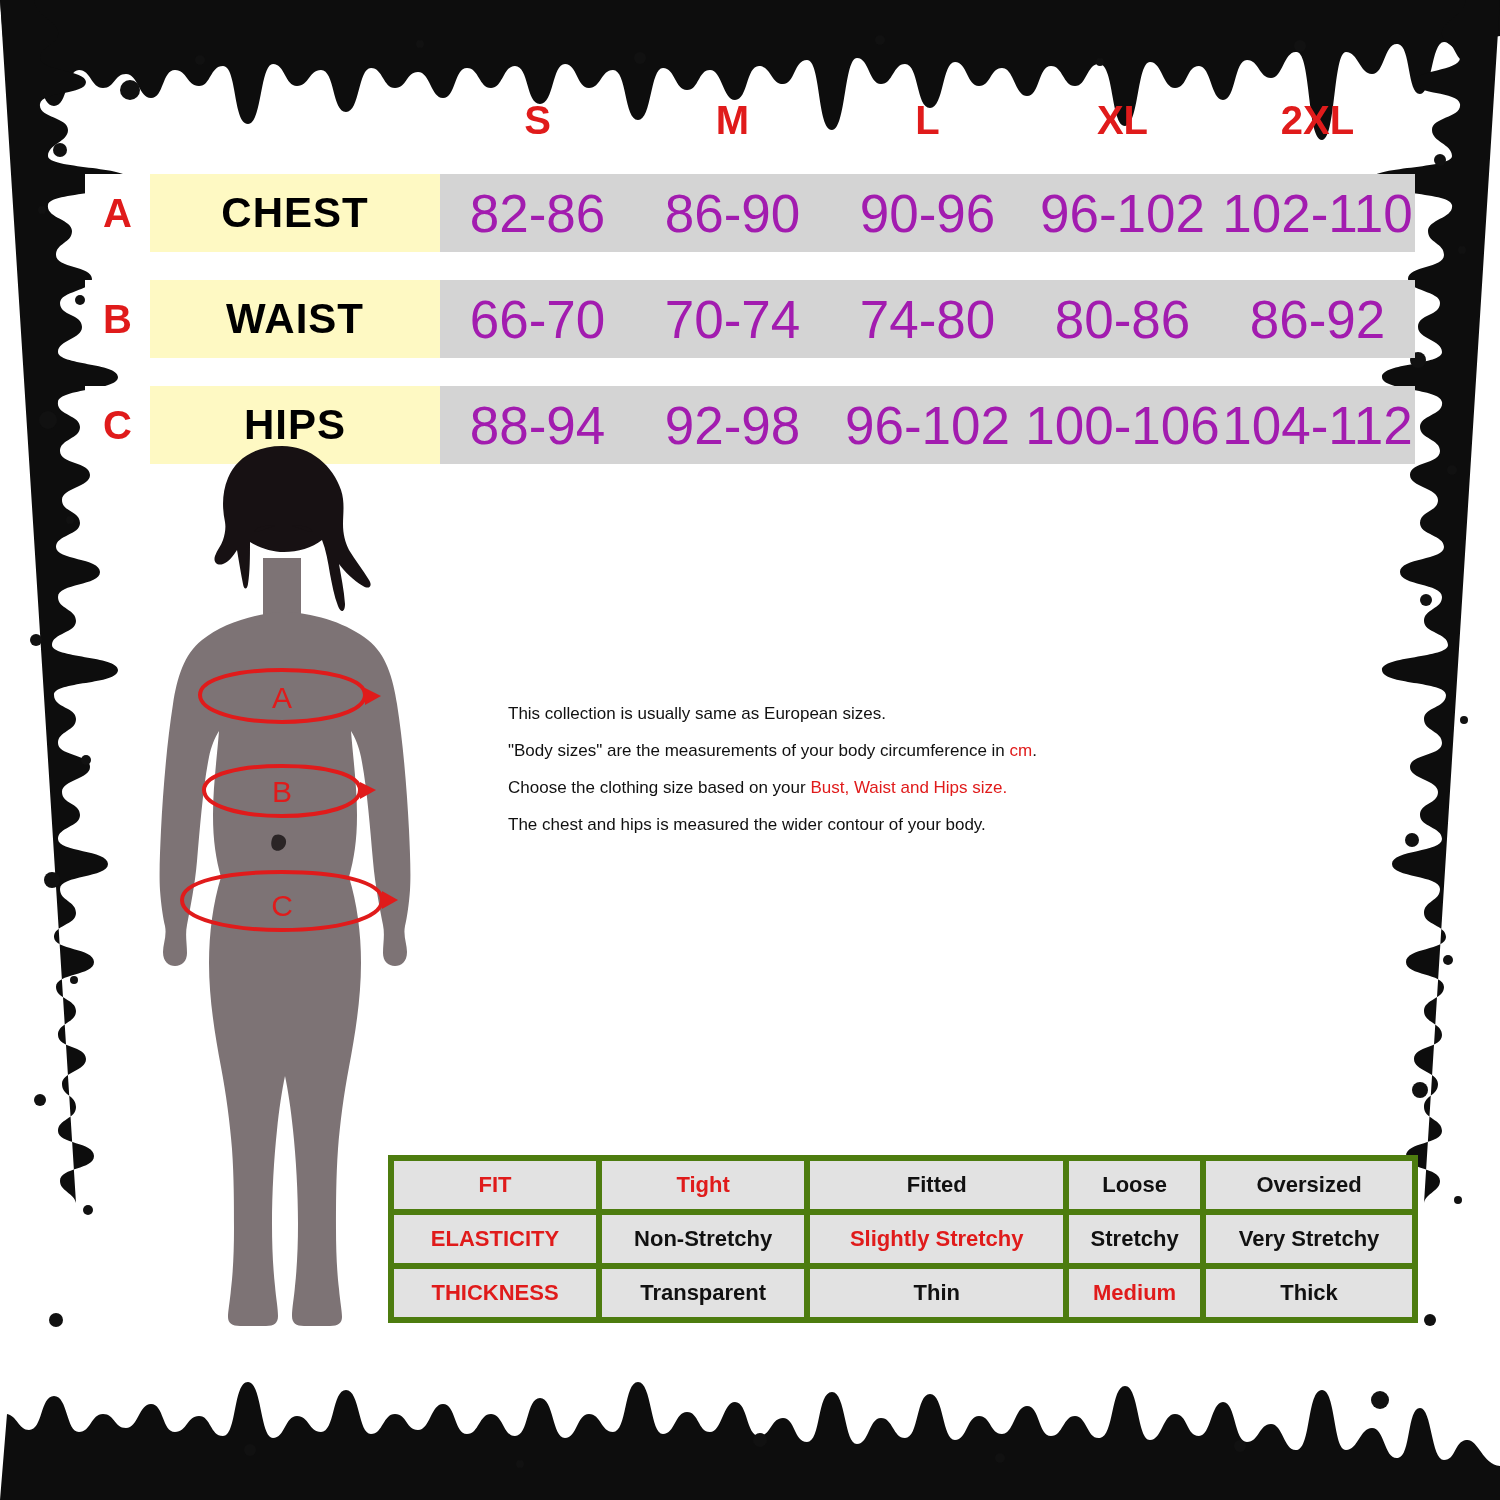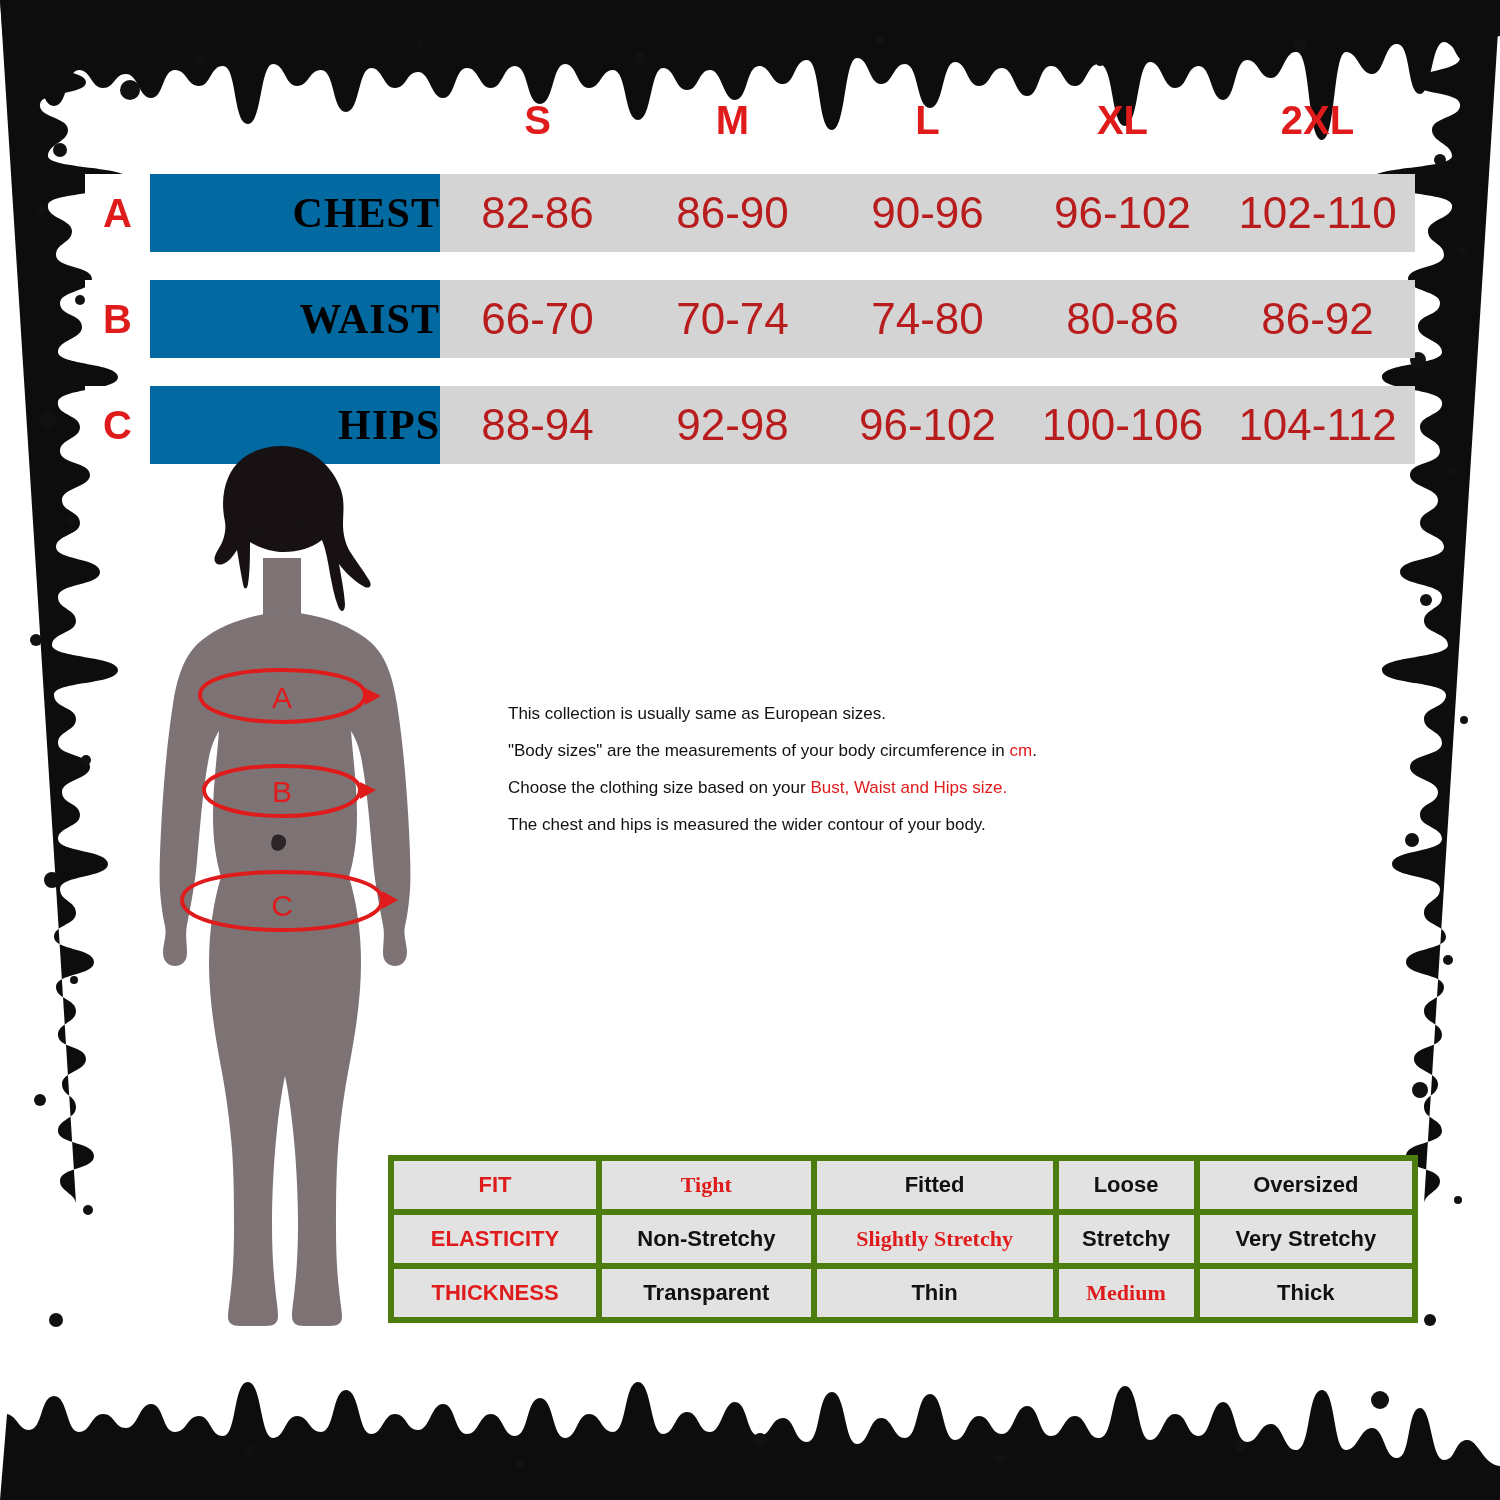--- a/index.html
+++ b/index.html
@@ -53,33 +53,32 @@
 
   .cell-letter {
     background: #ffffff;
     color: #e01b1b;
     font-size: 40px;
     font-weight: bold;
     text-align: center;
     height: 78px;
   }
   .cell-name {
-    background: #0369a1;
+    background: #fef9c3;
     color: #000000;
     font-size: 42px;
     font-weight: bold;
-    text-align: right;
+    text-align: center;
     height: 78px;
     letter-spacing: 1px;
-    font-family: Liberation Serif, serif;
   }
   .cell-val {
     background: #d4d4d4;
-    color: #b91c1c;
-    font-size: 44px;
+    color: #a21caf;
+    font-size: 53px;
     font-weight: normal;
     text-align: center;
     height: 78px;
   }
 
   
   .figure-wrap {
     position: absolute;
     left: 120px;
     top: 440px;
@@ -113,21 +112,21 @@
     font-size: 22px;
     font-weight: bold;
     color: #111111;
     background: #e2e2e2;
     border: 6px solid #4d7c0f;
   }
   .fit-table td.rowlabel {
     color: #e01b1b;
     width: 200px;
   }
-  .fit-table td.red { color: #e01b1b; font-family: Liberation Serif, serif; }
+  .fit-table td.red { color: #e01b1b; }
 </style>
 </head>
 <body>
 
 <div id="page">
 
   <div class="grunge" style="left:0;top:0;width:1500px;height:1500px;">
     <svg width="1500" height="1500" viewBox="0 0 1500 1500" xmlns="http://www.w3.org/2000/svg">
       <g fill="#0d0d0d">
 

